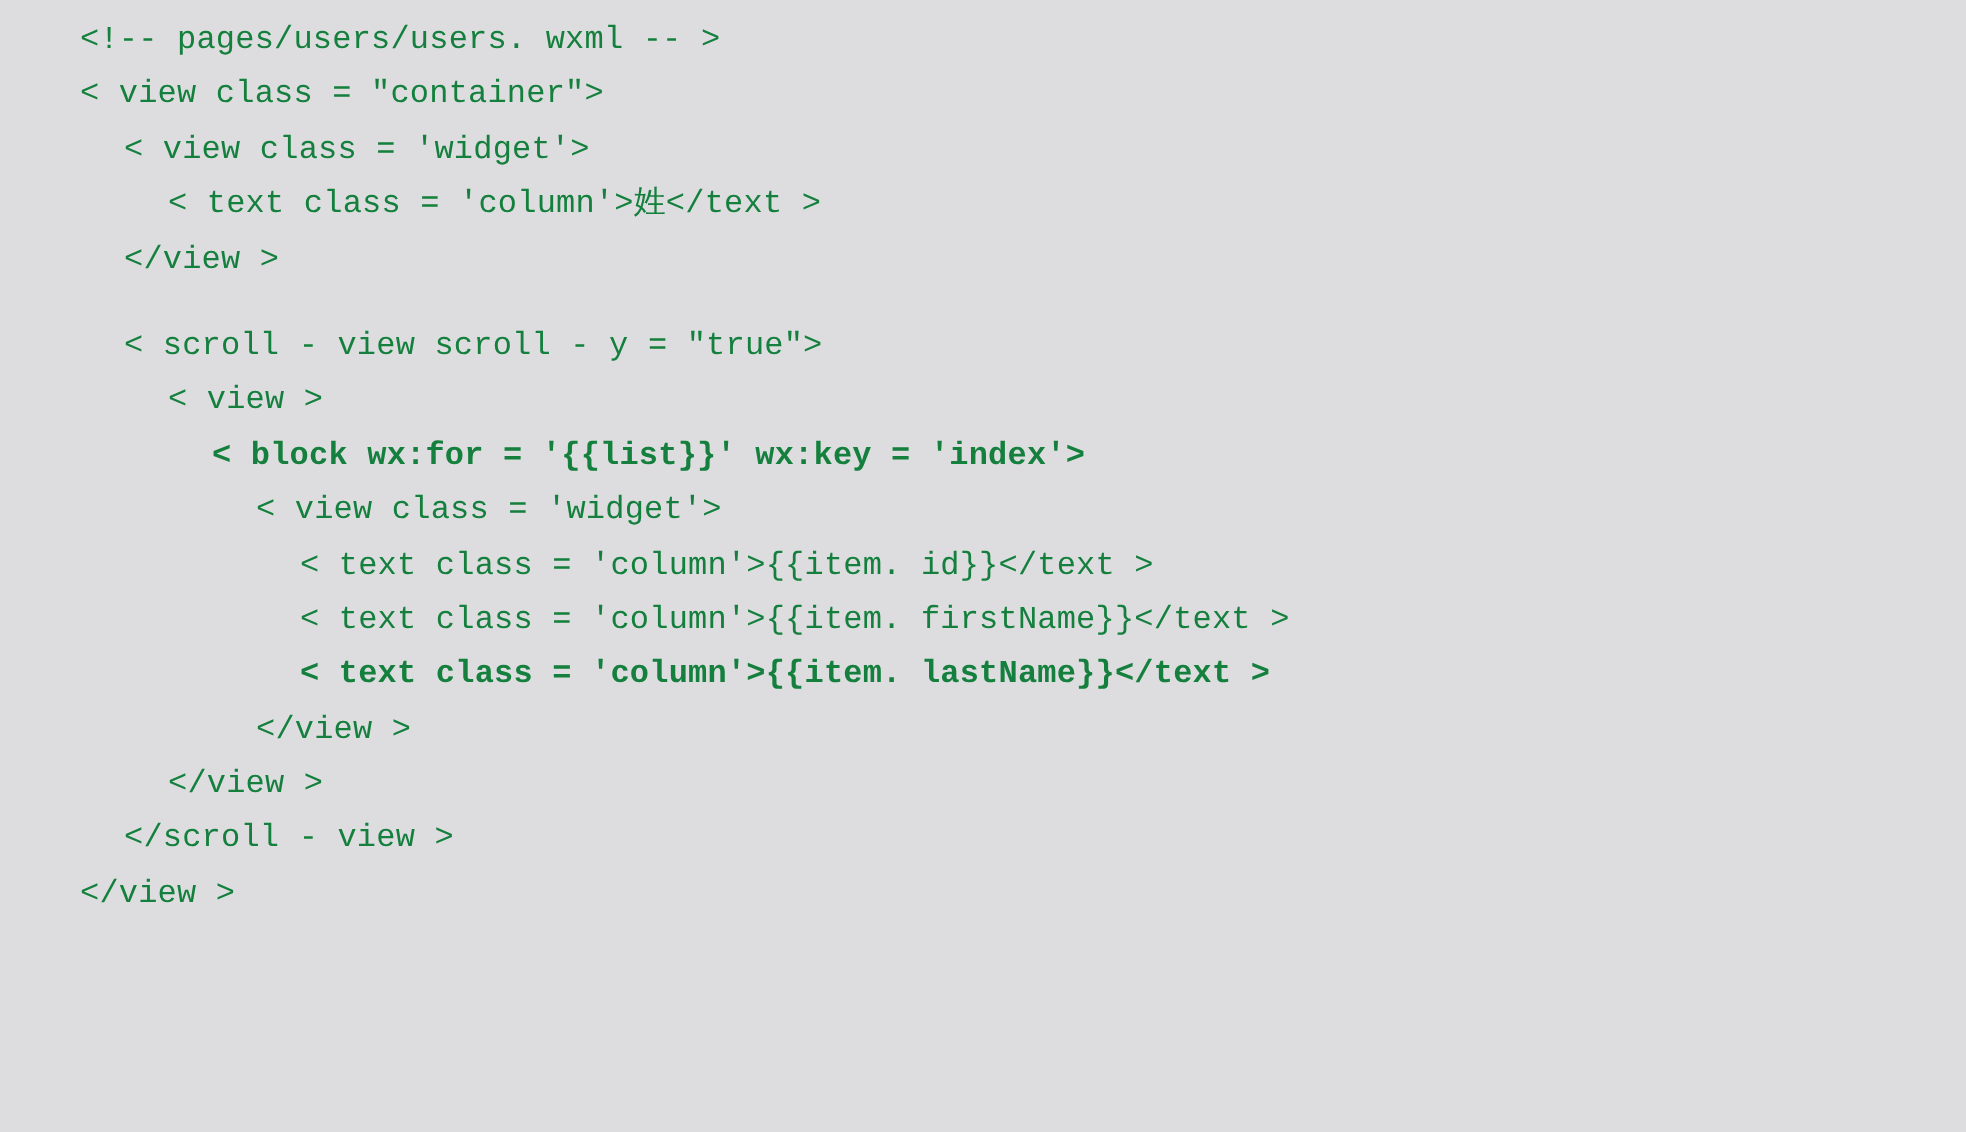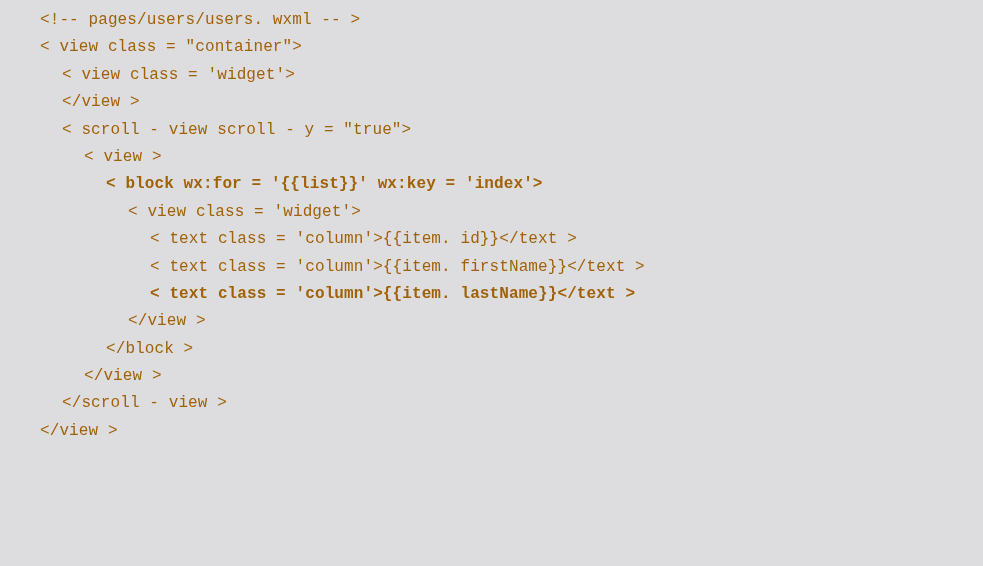--- a/index.html
+++ b/index.html
@@ -12,42 +12,42 @@
     background: #dddde0;
     overflow: hidden;
   }
   .code-listing {
     box-sizing: border-box;
     width: 983px;
     height: 566px;
     padding: 7px 0 0 40px;
     font-family: "Liberation Mono", "DejaVu Sans Mono", monospace;
     font-size: 16px;
-    color: #a16207;
+    color: #15803d;
   }
   .code-line {
     height: 27.4px;
     line-height: 27.4px;
     white-space: pre;
     letter-spacing: 0.1px;
   }
 </style>
 </head>
 <body>
 
 <div class="code-listing">
     <div class="code-line" style="padding-left: 0px;">&lt;!-- pages/users/users. wxml -- &gt;</div>
     <div class="code-line" style="padding-left: 0px;">&lt; view class = "container"&gt;</div>
     <div class="code-line" style="padding-left: 22px;">&lt; view class = 'widget'&gt;</div>
+    <div class="code-line" style="padding-left: 44px;">&lt; text class = 'column'&gt;姓&lt;/text &gt;</div>
     <div class="code-line" style="padding-left: 22px;">&lt;/view &gt;</div>
-    <div class="code-line" style="padding-left: 22px;">&lt; scroll - view scroll - y = "true"&gt;</div>
+    <div class="code-line" style="padding-left: 22px; margin-top: 16px;">&lt; scroll - view scroll - y = "true"&gt;</div>
     <div class="code-line" style="padding-left: 44px;">&lt; view &gt;</div>
     <div class="code-line" style="padding-left: 66px; font-weight: bold;">&lt; block wx:for = '{{list}}' wx:key = 'index'&gt;</div>
     <div class="code-line" style="padding-left: 88px;">&lt; view class = 'widget'&gt;</div>
     <div class="code-line" style="padding-left: 110px;">&lt; text class = 'column'&gt;{{item. id}}&lt;/text &gt;</div>
     <div class="code-line" style="padding-left: 110px;">&lt; text class = 'column'&gt;{{item. firstName}}&lt;/text &gt;</div>
     <div class="code-line" style="padding-left: 110px; font-weight: bold;">&lt; text class = 'column'&gt;{{item. lastName}}&lt;/text &gt;</div>
     <div class="code-line" style="padding-left: 88px;">&lt;/view &gt;</div>
-    <div class="code-line" style="padding-left: 66px;">&lt;/block &gt;</div>
     <div class="code-line" style="padding-left: 44px;">&lt;/view &gt;</div>
     <div class="code-line" style="padding-left: 22px;">&lt;/scroll - view &gt;</div>
     <div class="code-line" style="padding-left: 0px;">&lt;/view &gt;</div>
   </div>
 
 </body></html>

